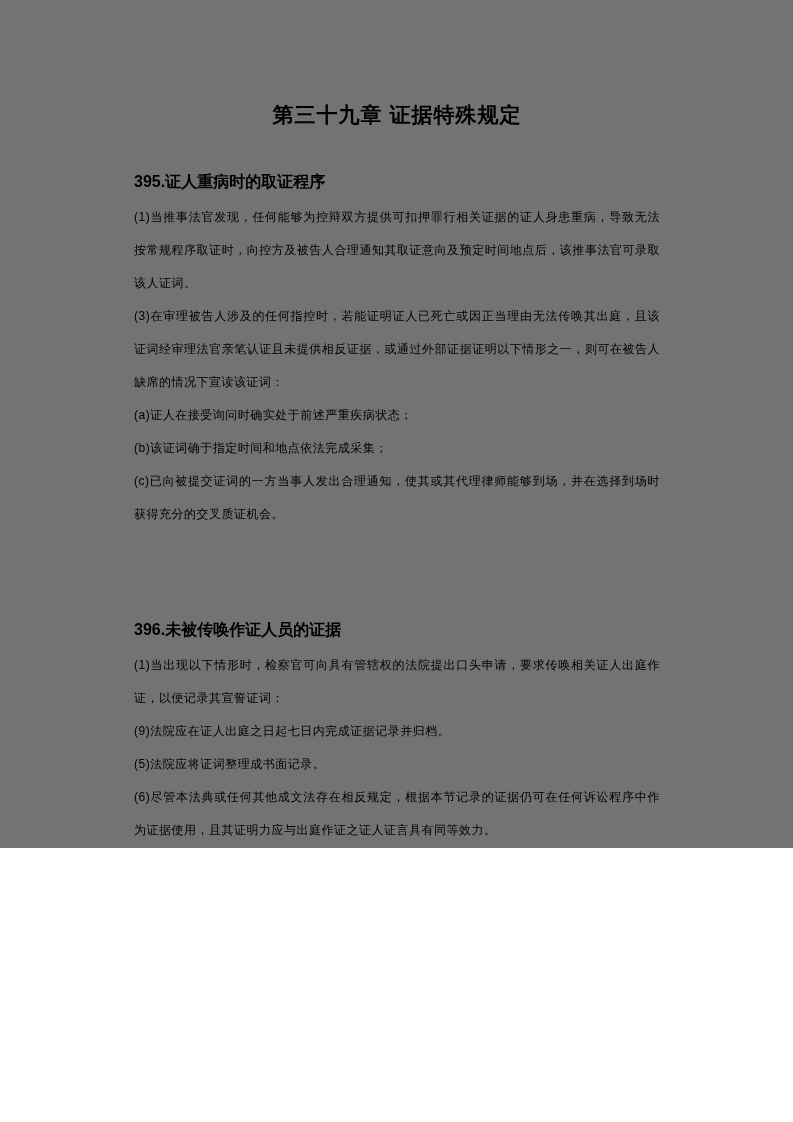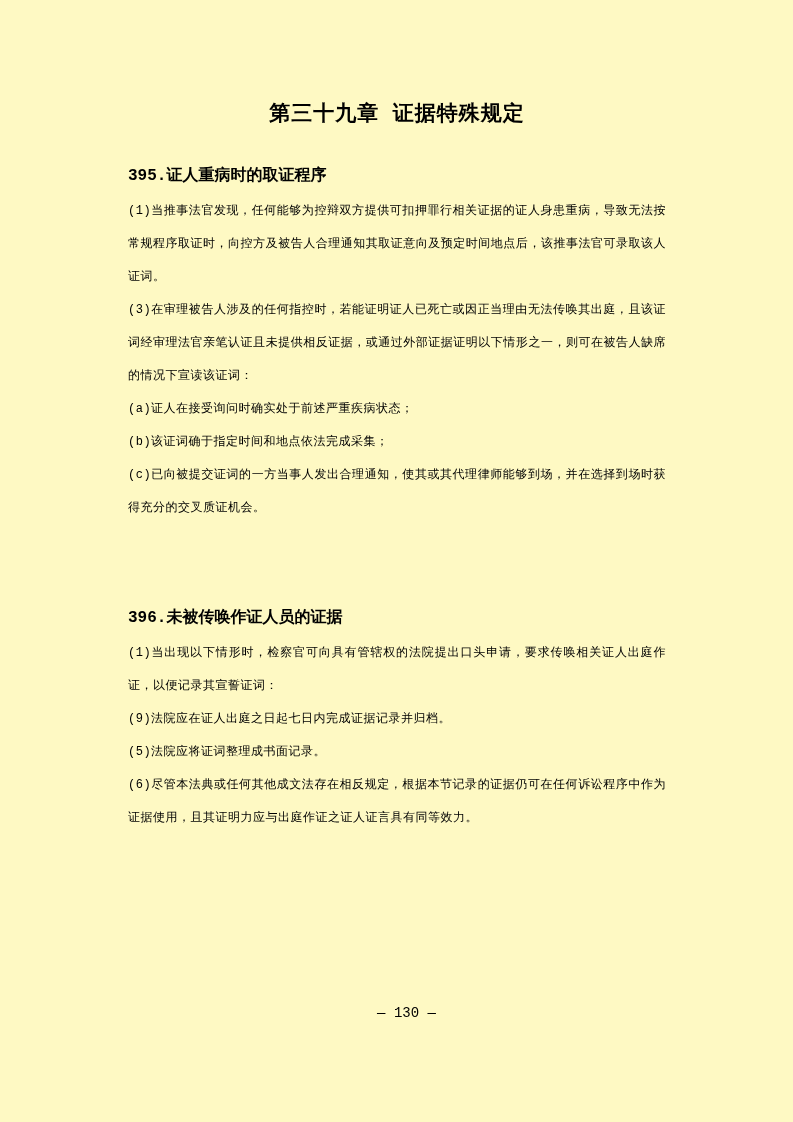--- a/index.html
+++ b/index.html
@@ -3,44 +3,44 @@
 <meta charset="utf-8">
 <style>
   html, body {
     margin: 0;
     padding: 0;
     background: #ffffff;
   }
   .page {
     position: relative;
     width: 793px;
-    height: 1122px;
-    background: #fef9c3;
+    height: 848px;
+    background: #737373;
     color: #000000;
-    font-family: Liberation Mono, monospace;
+    font-family: Liberation Sans, sans-serif;
     overflow: hidden;
     box-sizing: border-box;
   }
   .content {
     position: absolute;
     left: 118px;
     width: 558px;
     top: 0;
   }
   .doc-title {
     margin: 0;
     padding-top: 101px;
     text-align: center;
     font-size: 21px;
     font-weight: bold;
     letter-spacing: 1px;
     line-height: 28px;
   }
   .section {
-    margin: 10px;
+    margin: 16px;
   }
   .section-heading {
     font-size: 16px;
     font-weight: bold;
     line-height: 22px;
     margin: 0;
     padding-top: 26px;
     padding-bottom: 8px;
   }
   .section-396 .section-heading {

